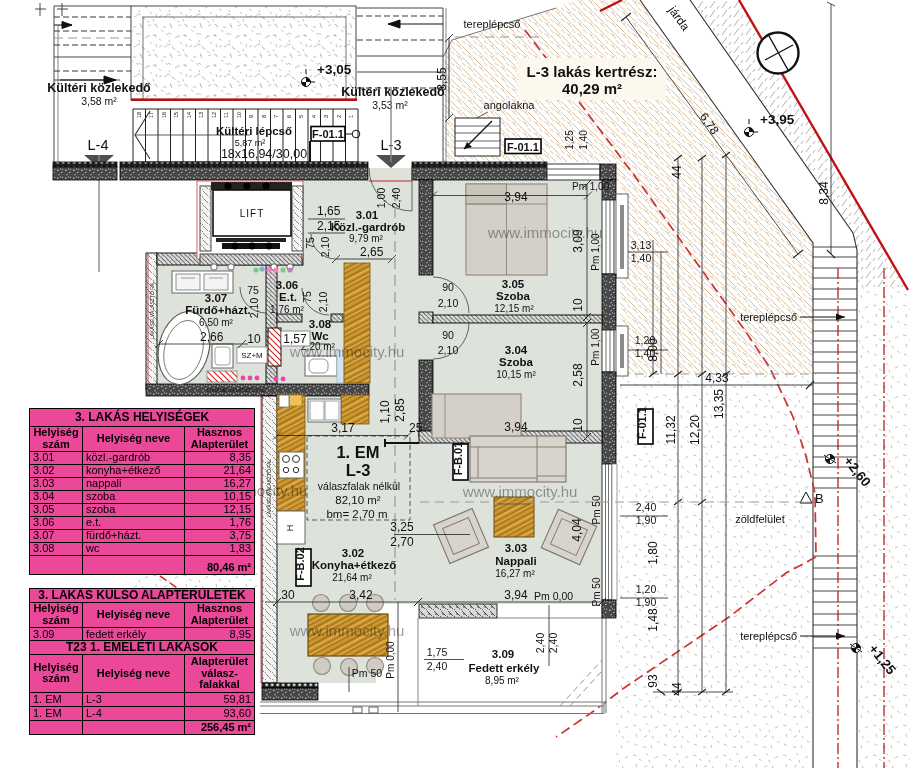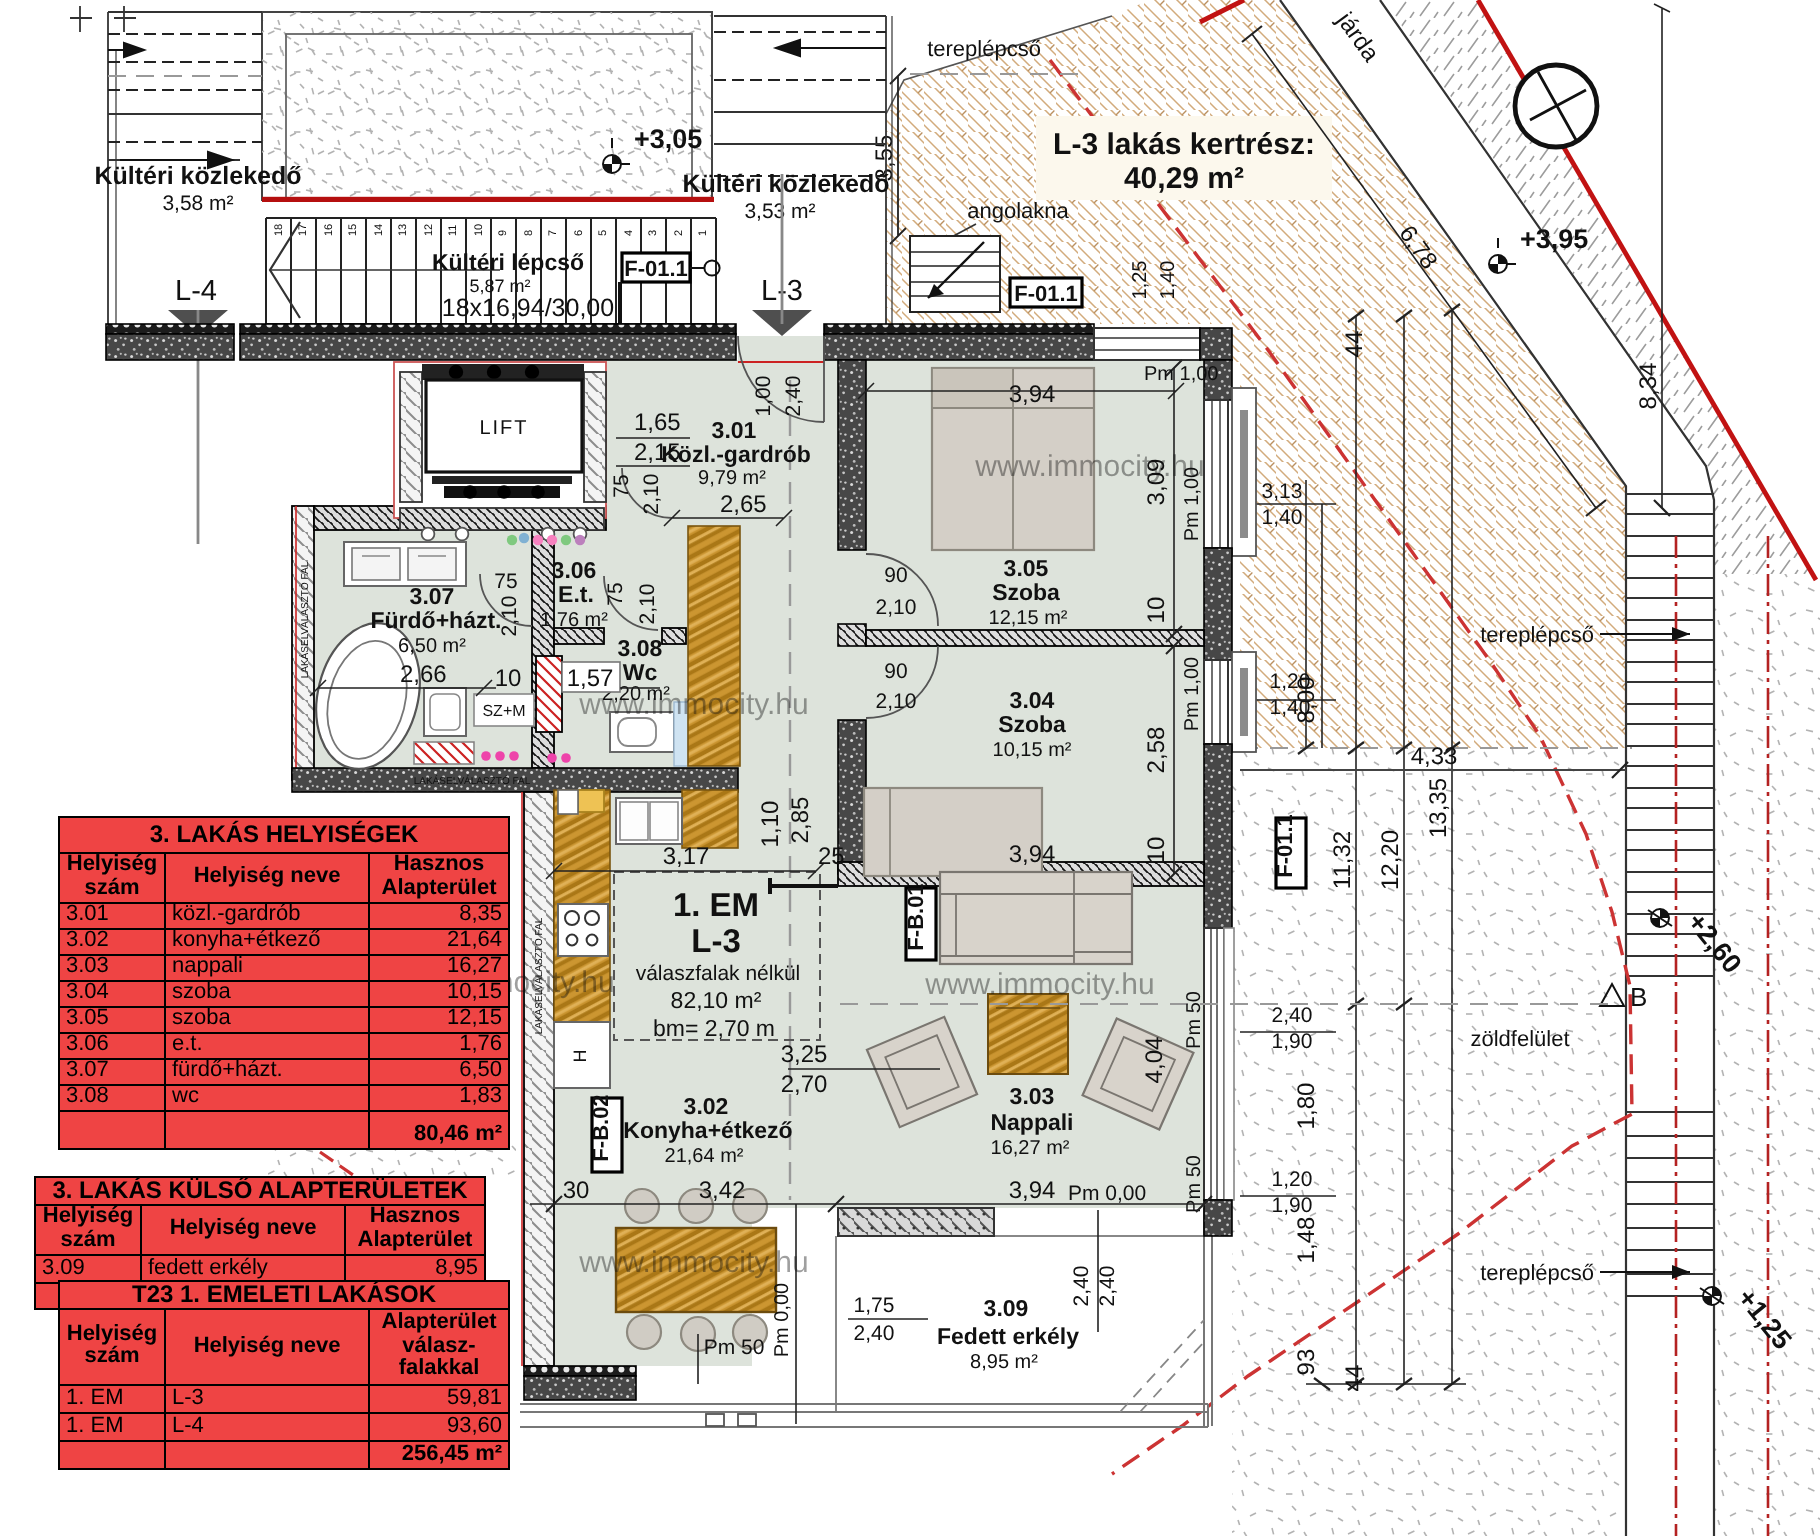--- a/index.html
+++ b/index.html
@@ -1,18 +1,18 @@
 <!DOCTYPE html>
 <html><head>
 <meta charset="utf-8">
 <style>
 html,body{margin:0;padding:0;width:910px;height:768px;background:#fff;overflow:hidden}
 body{font-family:"Liberation Sans",sans-serif}
 svg text{font-family:"Liberation Sans",sans-serif;fill:#111}
-.tbl{position:absolute;border-collapse:collapse;background:#ef4444;table-layout:fixed}
+.tbl{position:absolute;border-collapse:collapse;background:#ec4899;table-layout:fixed}
 .tbl td{border:1px solid #000;font-family:"Liberation Sans",sans-serif;font-size:11px;padding:0 3px;line-height:1.08;overflow:hidden;white-space:nowrap}
 .tb{font-weight:bold}
 .tr{text-align:right}
 .tc{text-align:center}
 </style>
 </head>
 <body>
 <svg width="910" height="768" viewBox="0 0 910 768" style="position:absolute;left:0;top:0">
 <defs>
 <pattern id="stip" width="30" height="30" patternUnits="userSpaceOnUse">
@@ -936,36 +936,36 @@
         <td class="tr">12,15</td>
       </tr>
 <tr>
         <td style="height:12px">3.06</td>
         <td>e.t.</td>
         <td class="tr">1,76</td>
       </tr>
 <tr>
         <td style="height:12px">3.07</td>
         <td>fürdő+házt.</td>
-        <td class="tr">6,50</td>
+        <td class="tr">3,75</td>
       </tr>
 <tr>
         <td style="height:12px">3.08</td>
         <td>wc</td>
         <td class="tr">1,83</td>
       </tr>
 <tr>
         <td style="height:18px"></td>
         <td></td>
         <td class="tb tr" style="vertical-align:bottom">80,46 m²</td>
       </tr>
 </tbody>
   </table>
 
-<table class="tbl" style="left:17px;top:588px;width:225px">
+<table class="tbl" style="left:29px;top:588px;width:225px">
 <colgroup>
       <col style="width:53px">
       <col style="width:102px">
       <col style="width:70px">
     </colgroup>
 <tbody>
       <tr>
         <td colspan="3" class="tb tc" style="font-size:12px;height:11px">3. LAKÁS KÜLSŐ ALAPTERÜLETEK</td>
       </tr>
 <tr>

